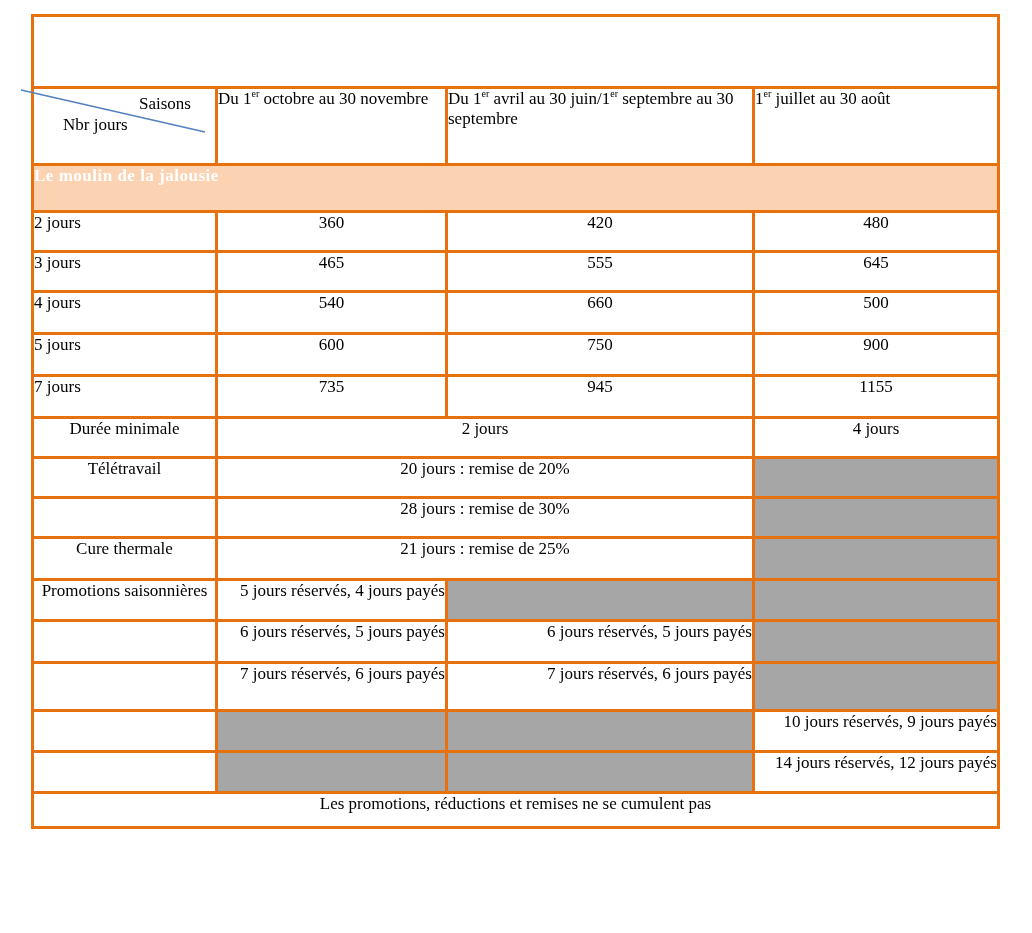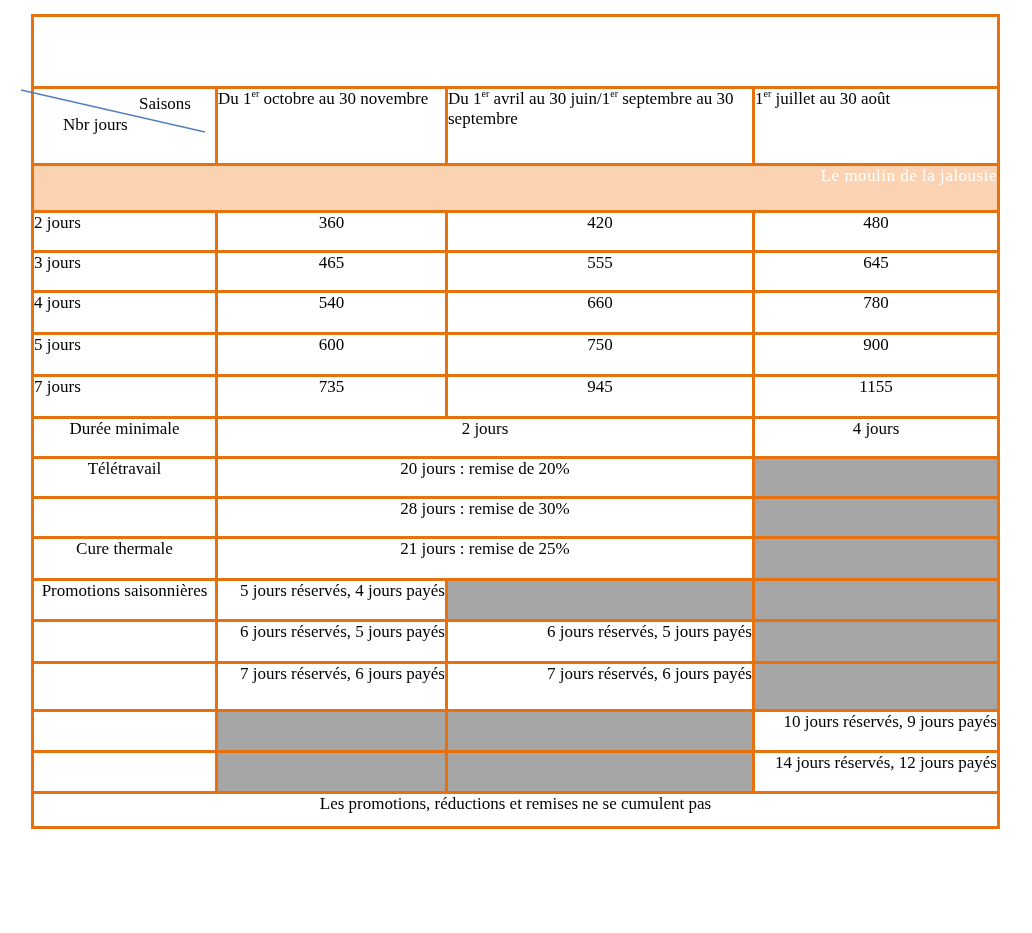--- a/index.html
+++ b/index.html
@@ -39,23 +39,23 @@
   .corner-bottom { position: absolute; top: 26px; left: 29px;  white-space: nowrap; }
   td.season {
     padding: 2px 2px 0 3px;
     font-size: 16.5px;
     line-height: 21px;
   }
   sup { font-size: 10px; line-height: 0; }
   td.banner {
     background: var(--banner_bg);
     color: var(--banner_text);
-    font-weight: normal;
+    font-weight: bold;
     font-size: 22px;
-    text-align: right;
+    text-align: left;
     vertical-align: middle;
     letter-spacing: 0.5px;
     margin-left: 36px;
   }
   td.lbl  { padding: 4px 2px 0 4px; text-align: left; }
   td.ctr  { padding: 4px 2px 0 2px; text-align: center; }
   td.g    { background: var(--gray); }
   td.promo{ padding: 4px 1px 0 3px; text-align: right; white-space: nowrap; }
   td.footer {
     text-align: center;
@@ -112,21 +112,21 @@
     <tr style="height:40px">
       <td class="lbl">3 jours</td>
       <td class="ctr">465</td>
       <td class="ctr">555</td>
       <td class="ctr">645</td>
     </tr>
     <tr style="height:42px">
       <td class="lbl">4 jours</td>
       <td class="ctr">540</td>
       <td class="ctr">660</td>
-      <td class="ctr">780</td>
+      <td class="ctr">500</td>
     </tr>
     <tr style="height:42px">
       <td class="lbl">5 jours</td>
       <td class="ctr">600</td>
       <td class="ctr">750</td>
       <td class="ctr">900</td>
     </tr>
     <tr style="height:42px">
       <td class="lbl">7 jours</td>
       <td class="ctr">735</td>

